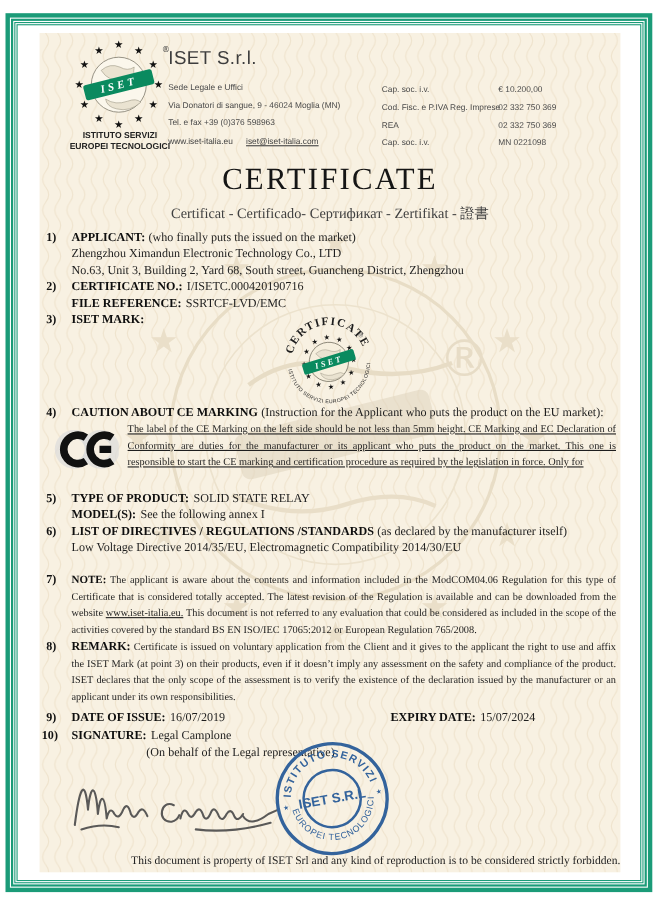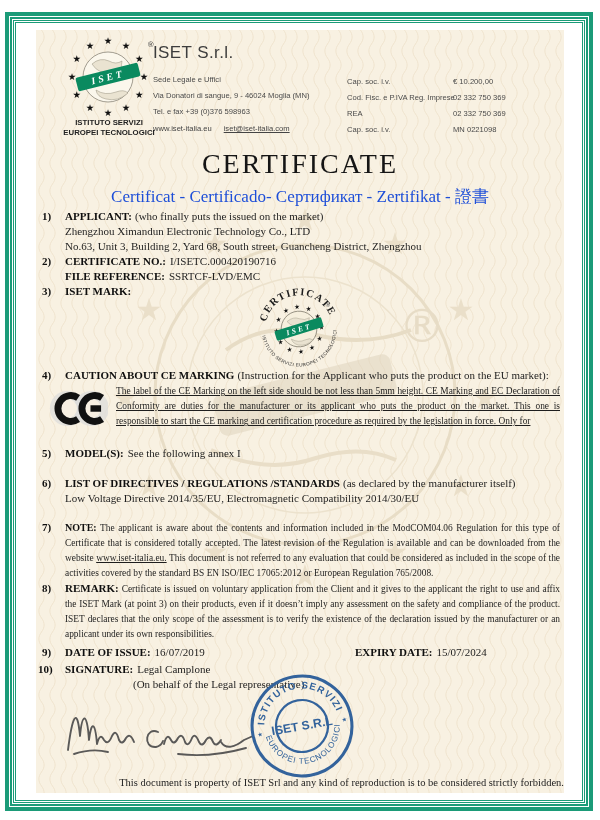--- a/index.html
+++ b/index.html
@@ -20,21 +20,21 @@
   .addr{position:absolute;left:117px;font-size:7.6px;color:#4a4a4a;white-space:nowrap;}
   .weblinks{position:absolute;left:117px;top:94px;font-size:7.6px;color:#444;white-space:nowrap;}
   .weblinks .mail{text-decoration:underline;margin-left:12px;}
   .registry{position:absolute;left:311px;top:44px;width:214px;font-size:7.6px;color:#4a4a4a;}
   .registry .row{display:flex;height:16px;line-height:16px;white-space:nowrap;}
   .registry .lab{width:106px;flex:none;}
   .logo-caption{position:absolute;left:0px;top:88px;width:146px;text-align:center;
        font-family:"Liberation Sans",sans-serif;font-weight:bold;font-size:7.8px;line-height:9.6px;color:#222;}
   
   .title{position:absolute;left:0;right:0;top:118px;text-align:center;font-size:28px;letter-spacing:2px;color:#151515;}
-  .subtitle{position:absolute;left:0;right:0;top:155px;text-align:center;font-size:17px;color:#1d4ed8;}
+  .subtitle{position:absolute;left:0;right:0;top:155px;text-align:center;font-size:13px;color:#404040;}
   
   .item{position:absolute;left:6px;right:4px;font-size:11px;line-height:15.1px;}
   .item .no{position:absolute;left:0;top:0;font-weight:bold;color:#111;}
   .item .txt{margin-left:23px;position:relative;}
   .b{font-weight:bold;color:#0f0f0f;}
   .nt{margin-left:3px;}
   .v{margin-left:4px;}
   .just{text-align:justify;}
   .smallp{font-size:9.4px;line-height:15.1px;}
   .link{text-decoration:underline;}
@@ -236,20 +236,21 @@
             <path d="M 117.2 21.8 A 28 28 0 1 0 117.2 68.2" stroke="#111" stroke-width="15" fill="none"></path>
             <path d="M 92 45 H 115" stroke="#111" stroke-width="14" fill="none"></path>
           </svg>
           <span>The label of the CE Marking on the left side should be not less than 5mm height. CE Marking and EC Declaration of Conformity are duties for the manufacturer or its applicant who puts the product on the market. This one is responsible to start the CE marking and certification procedure as required by the legislation in force. Only for</span>
         </div>
       </div>
 
       <div class="item" style="top:416px">
         <span class="no">5)</span>
         <div class="txt">
+          <div><span class="b">TYPE OF PRODUCT:</span><span class="v">SOLID STATE RELAY</span></div>
           <div><span class="b">MODEL(S):</span><span class="v">See the following annex I</span></div>
         </div>
       </div>
 
       <div class="item" style="top:446px">
         <span class="no">6)</span>
         <div class="txt">
           <div class="nowrap"><span class="b">LIST OF DIRECTIVES / REGULATIONS /STANDARDS</span><span class="nt">(as declared by the manufacturer itself)</span></div>
           <div>Low Voltage Directive 2014/35/EU, Electromagnetic Compatibility 2014/30/EU</div>
         </div>

